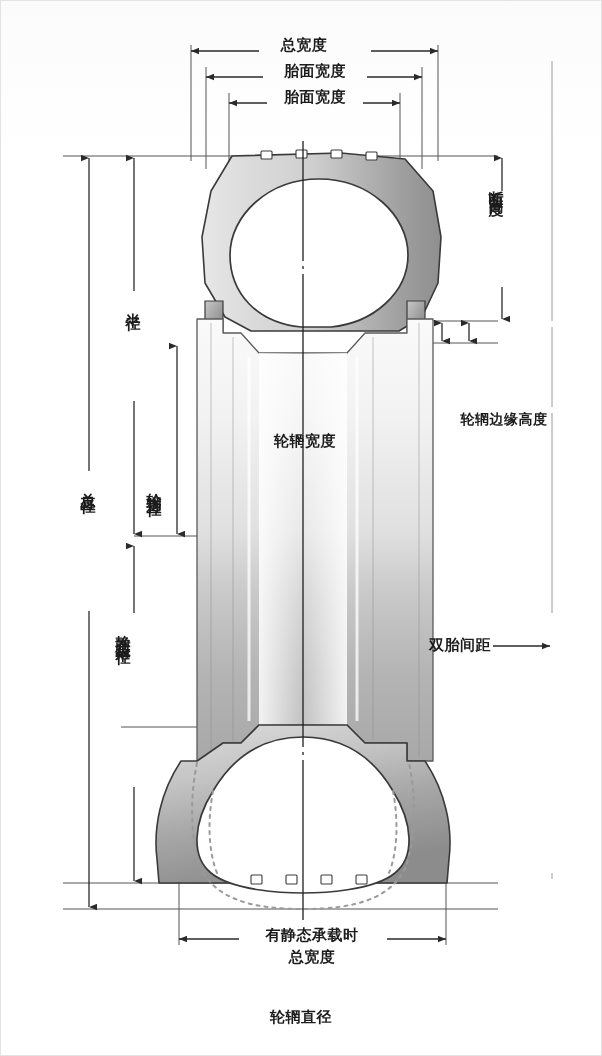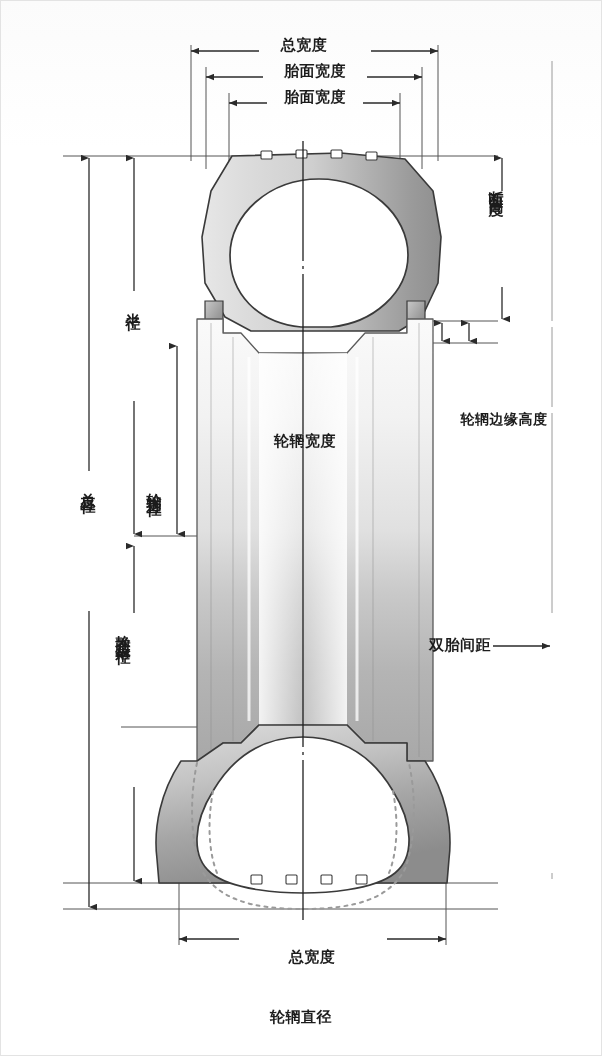--- a/index.html
+++ b/index.html
@@ -278,18 +278,19 @@
   <div class="lbl vlbl s15" style="left:145px;top:480px;">轮辋直径</div>
 
   <div class="lbl vlbl s15" style="left:124px;top:300px;">半径</div>
 
   <div class="lbl vlbl s15" style="left:79px;top:480px;">总直径</div>
 
   <div class="lbl vlbl s15" style="left:114px;top:622px;">静态负荷半径</div>
 
   <div class="lbl s15" style="left:396px;top:636px;width:94px;text-align:right;">双胎间距</div>
 
+  <div class="lbl s15" style="left:236px;top:926px;width:150px;">有静态承载时</div>
 
   <div class="lbl s15" style="left:236px;top:948px;width:150px;">总宽度</div>
 
   <div class="lbl s15" style="left:240px;top:1008px;width:120px;">轮辋直径</div>
 
 </div>
 
 </body></html>

